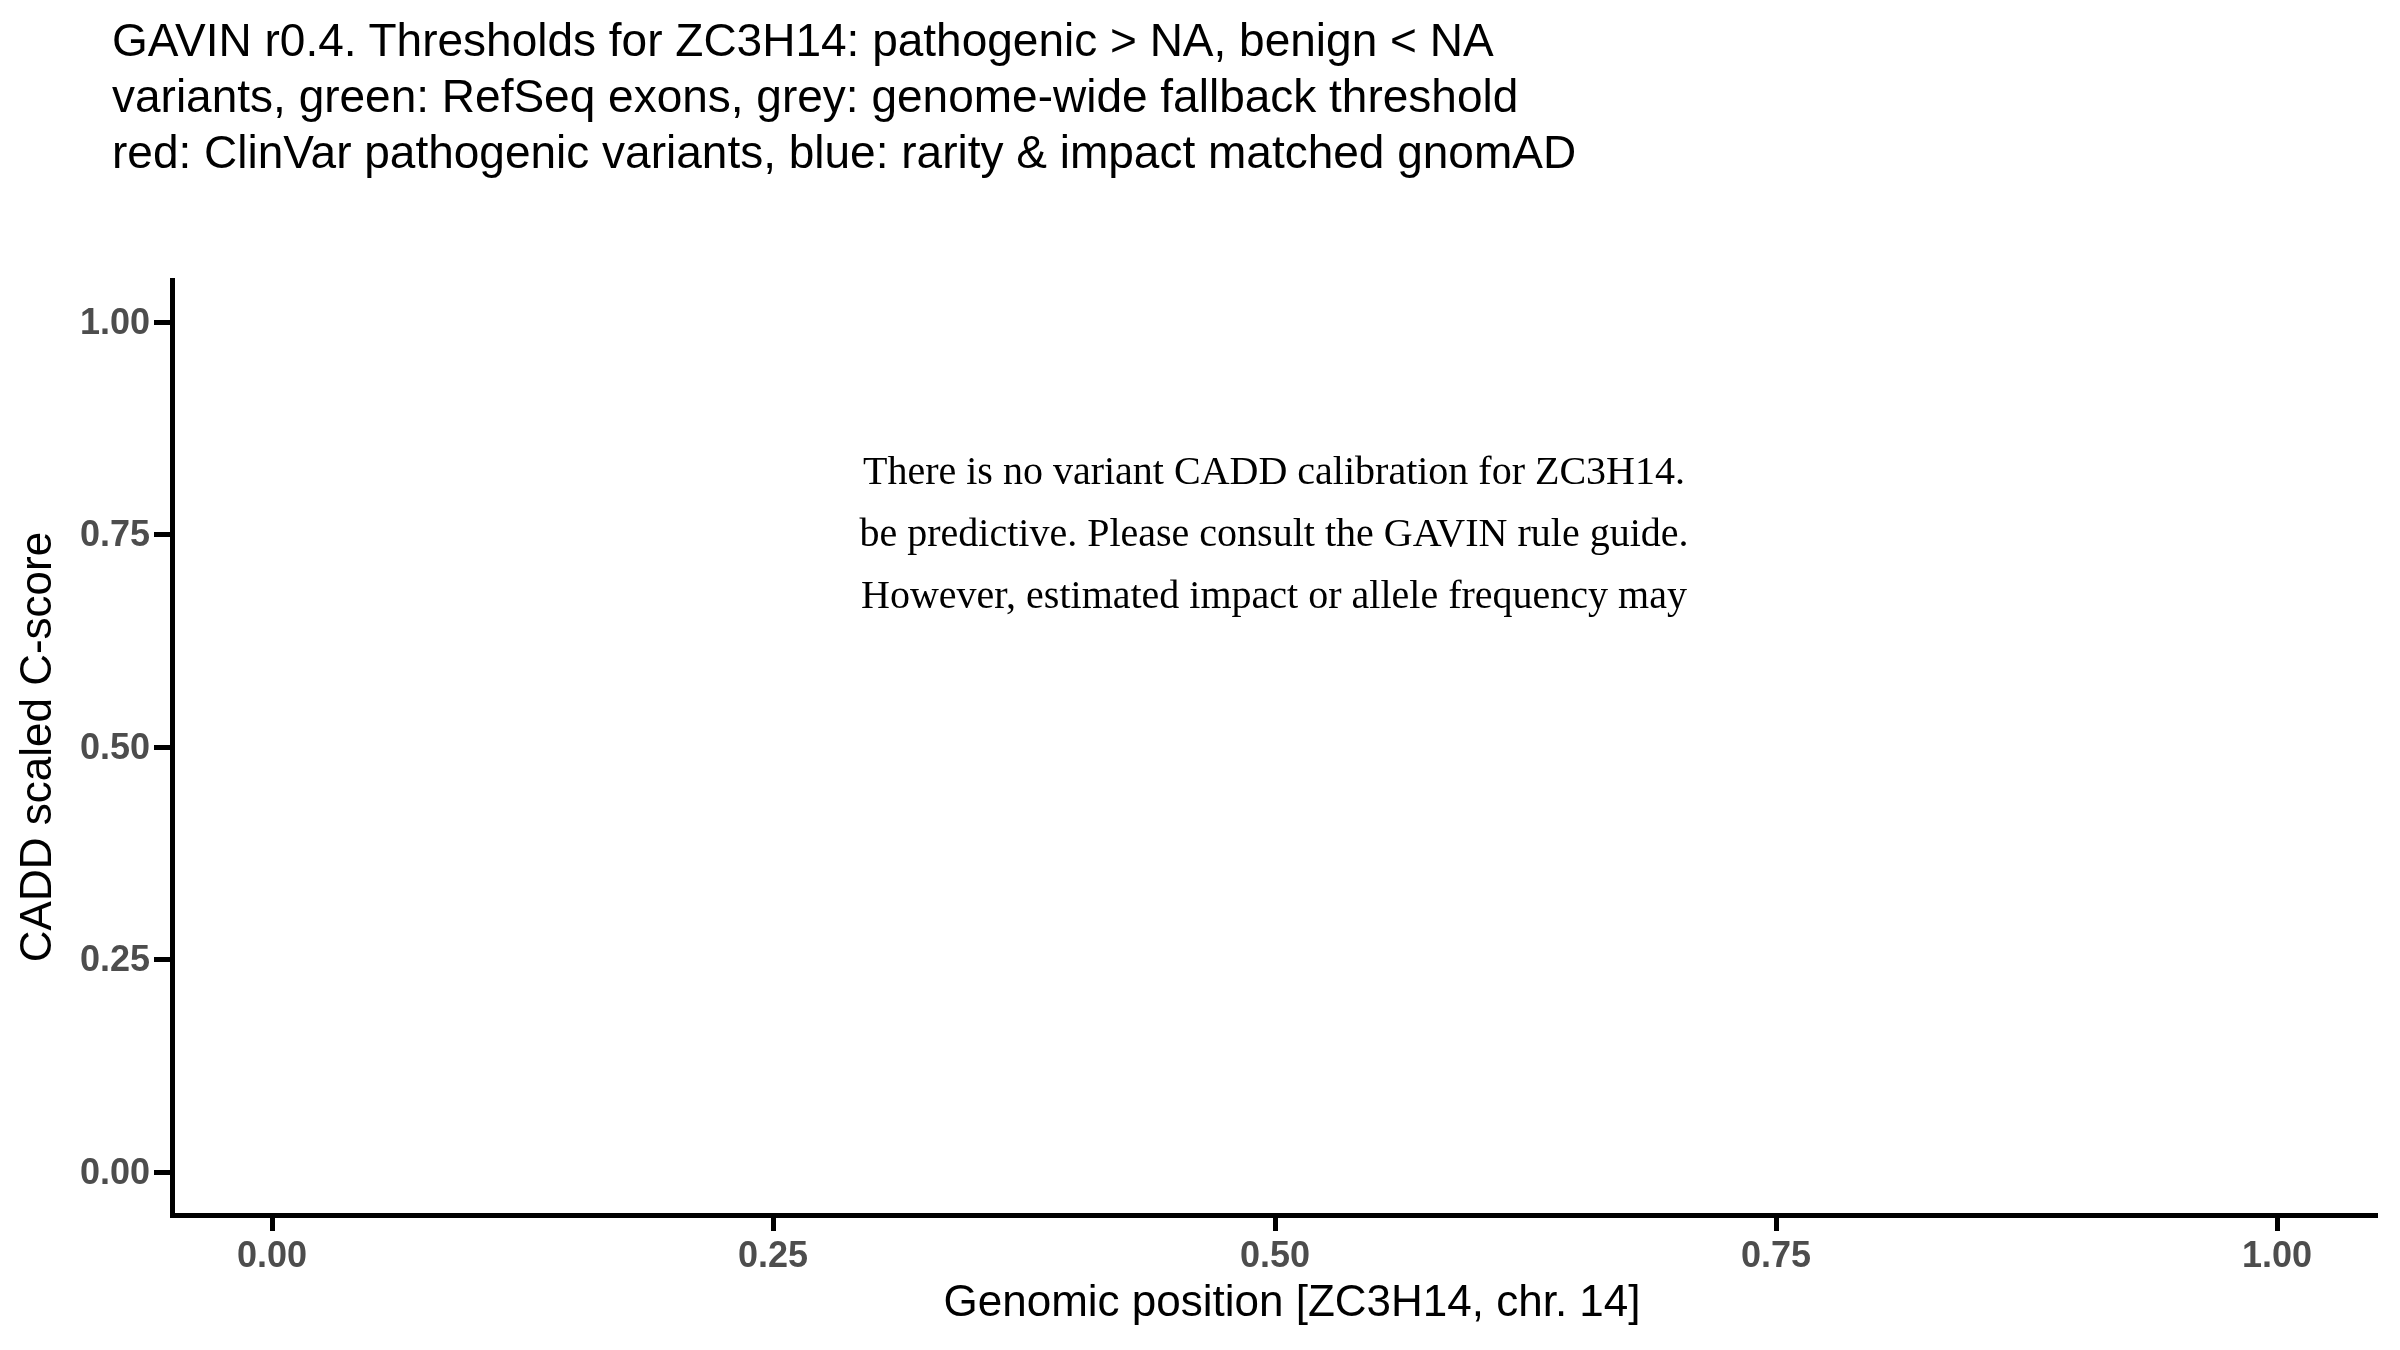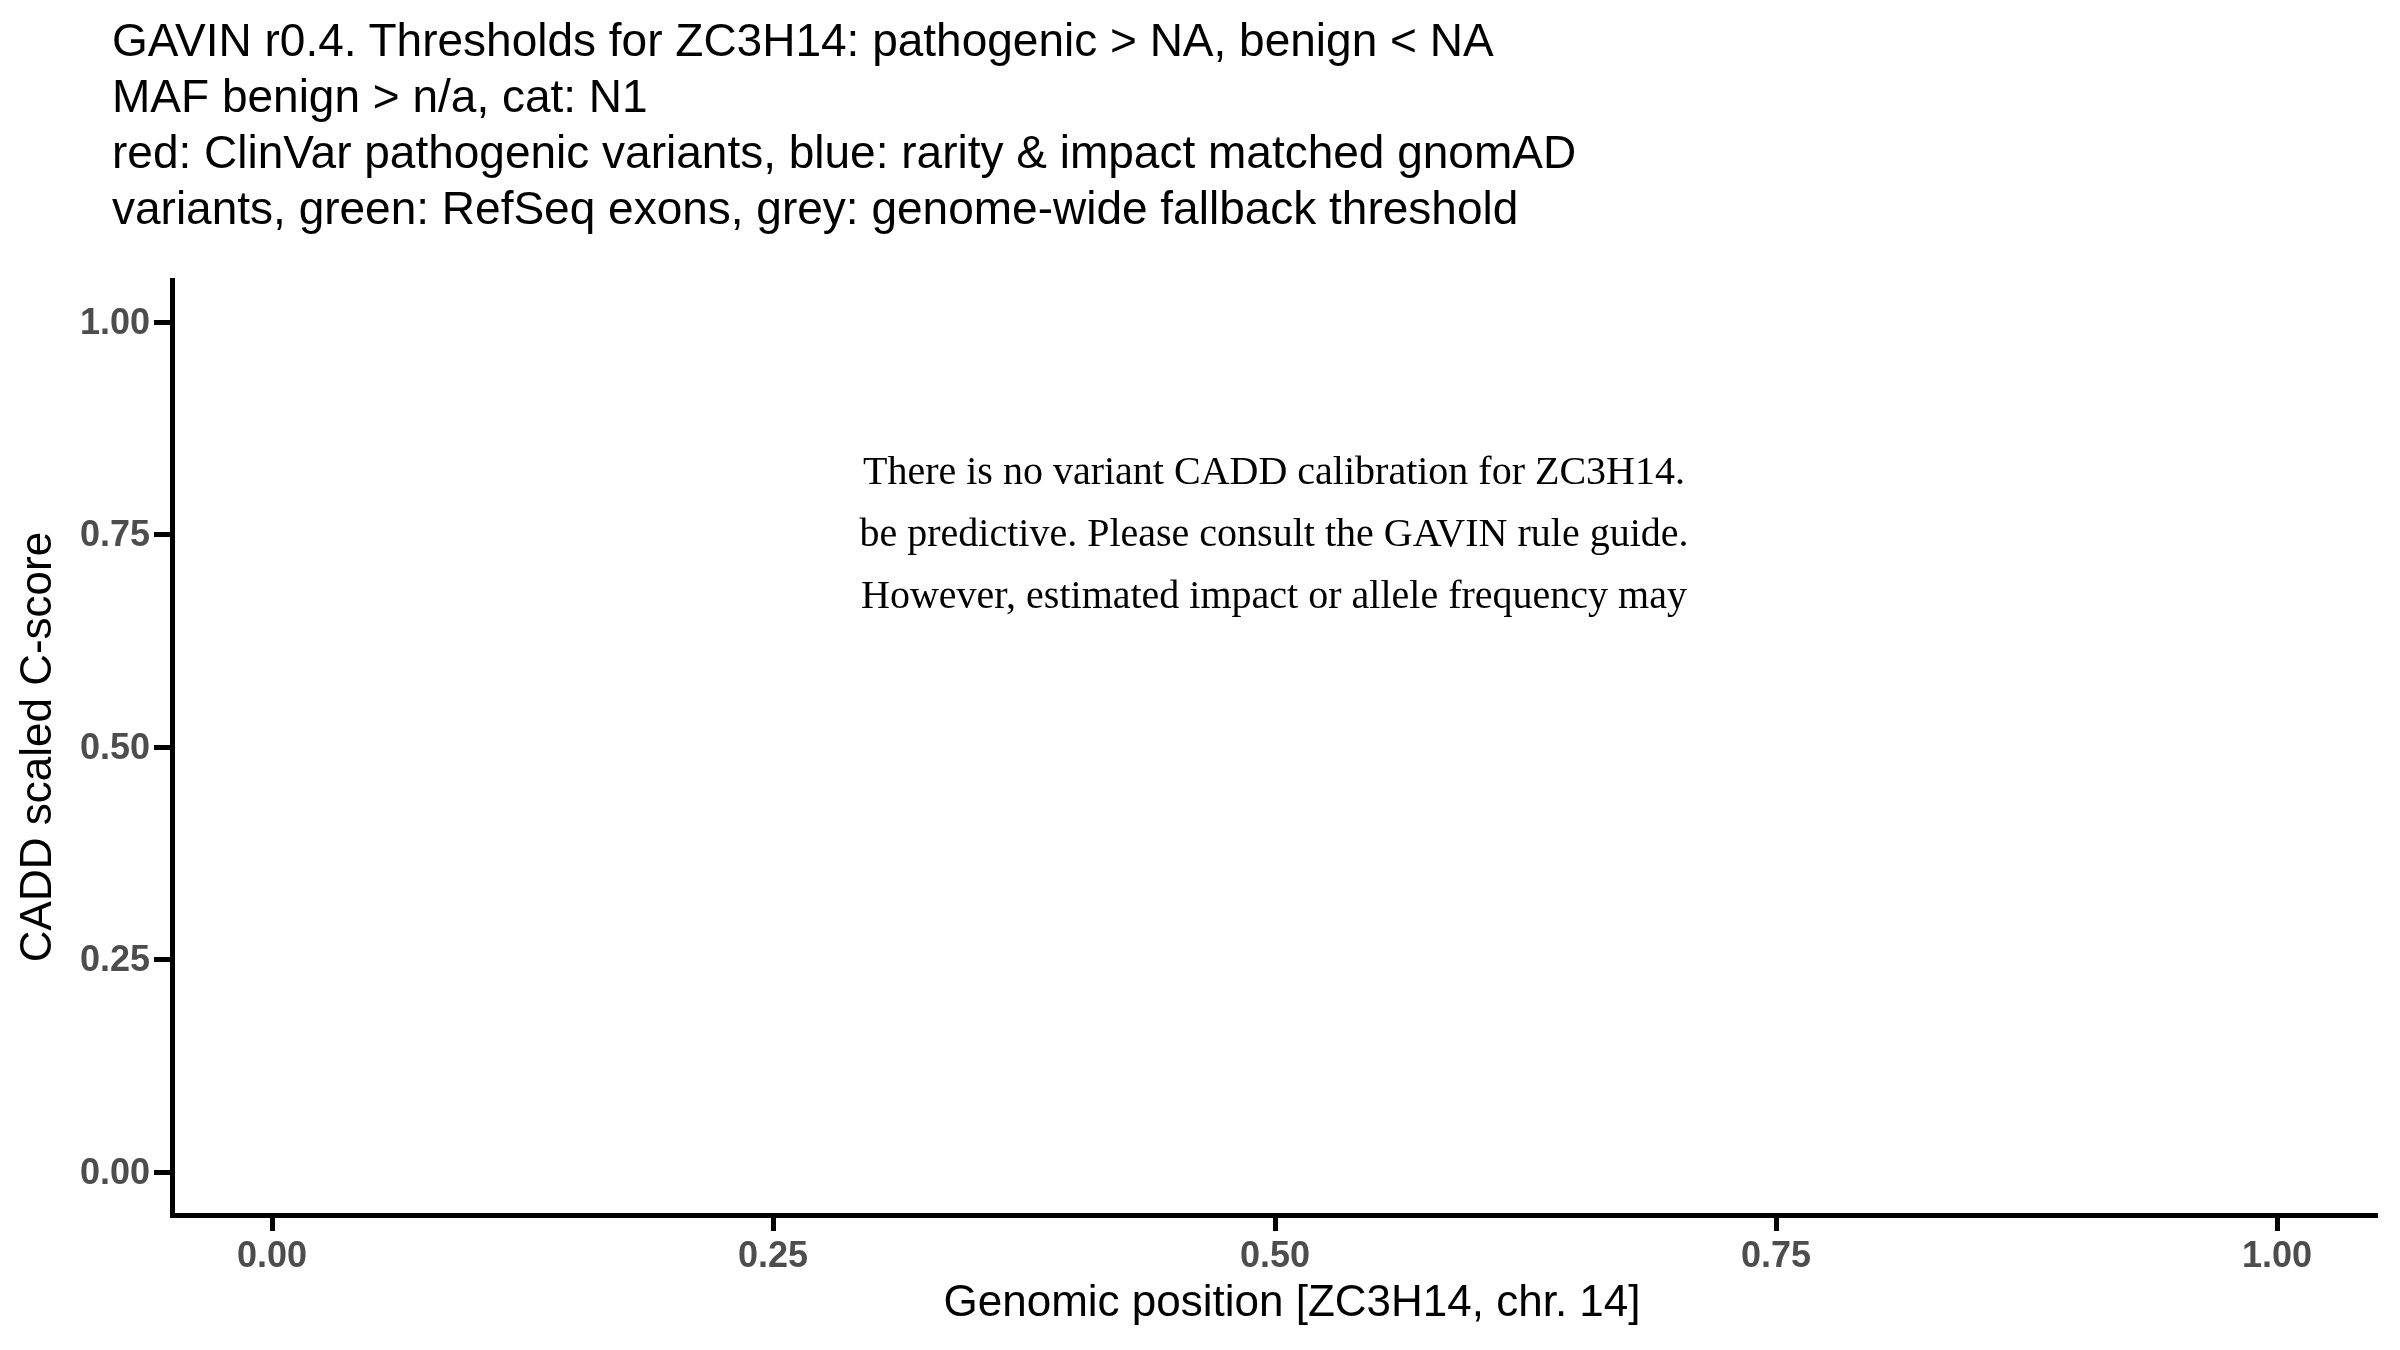--- a/index.html
+++ b/index.html
@@ -78,23 +78,22 @@
     transform: rotate(-90deg);
   }
 </style>
 </head>
 <body>
 
 <div class="figure">
 
   <div class="plot-title">
     <div>GAVIN r0.4. Thresholds for ZC3H14: pathogenic &gt; NA, benign &lt; NA</div>
-    <div>MAF benign &gt; n/a, cat: N1</div>
+    <div>variants, green: RefSeq exons, grey: genome-wide fallback threshold</div>
     <div>red: ClinVar pathogenic variants, blue: rarity &amp; impact matched gnomAD</div>
-    <div>variants, green: RefSeq exons, grey: genome-wide fallback threshold</div>
   </div>
 
   <div class="panel"></div>
 
   <div class="annotation">
     <div>There is no variant CADD calibration for ZC3H14.</div>
     <div>be predictive. Please consult the GAVIN rule guide.</div>
     <div>However, estimated impact or allele frequency may</div>
   </div>
 

